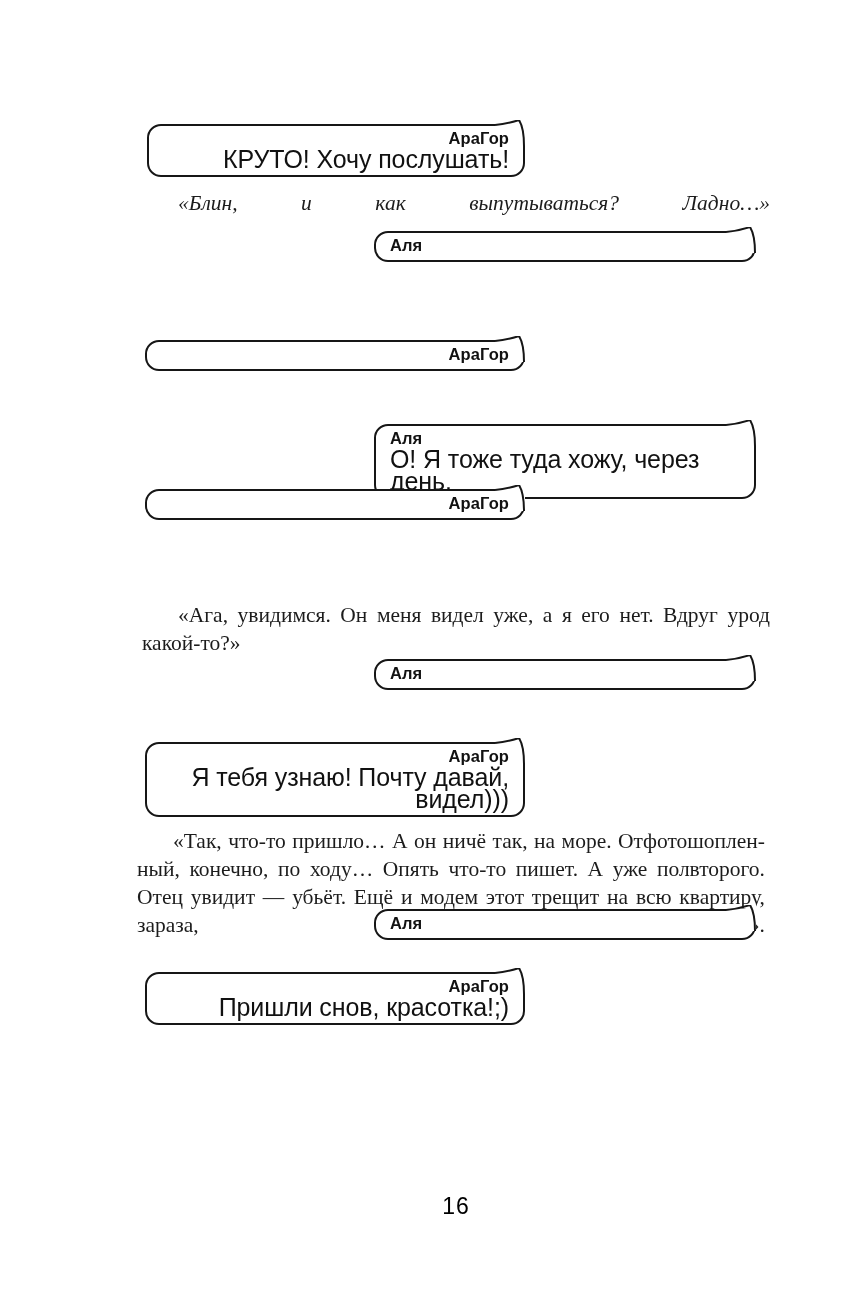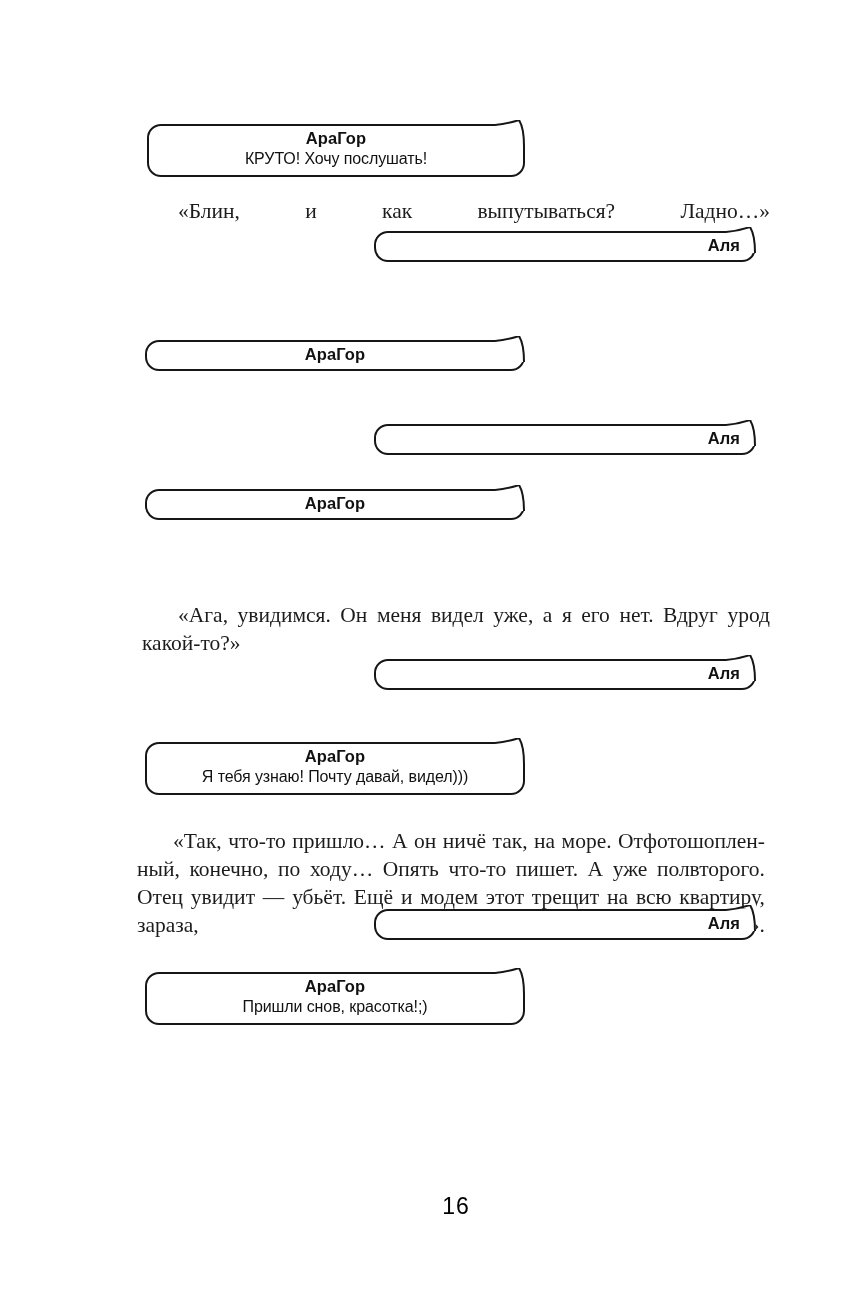--- a/index.html
+++ b/index.html
@@ -30,27 +30,27 @@
     width: 30px; height: 26px;
     pointer-events: none;
   }
   .bubble .author {
     font-size: 16.5px;
     line-height: 19px;
     font-weight: bold;
     letter-spacing: 0.1px;
   }
   .bubble .msg {
-    font-size: 16px;
+    font-size: 25px;
     line-height: 22px;
     letter-spacing: -0.1px;
     white-space: pre-line;
   }
-  .bubble.left  { text-align: center; }
-  .bubble.right { text-align: right; }
+  .bubble.left  { text-align: right; }
+  .bubble.right { }
 
   
   .narration {
     position: absolute;
     font-family: "Liberation Serif", serif;
     font-size: 21.5px;
     line-height: 28px;
     color: #1c1c1c;
     text-align: justify;
     text-indent: 36px;
@@ -86,41 +86,42 @@
 <div class="page">
 
   <div class="bubble left" style="left:147px; top:124px; width:378px;">
     <svg class="tail" viewBox="0 0 30 26">
         <use href="#tail-shape"></use>
       </svg>
     <div class="author">АраГор</div>
     <div class="msg">КРУТО! Хочу послушать!</div>
   </div>
 
-  <div class="narration" style="left:142px; top:197px; width:628px;">«Блин, и как выпутываться? Ладно…»</div>
+  <div class="narration" style="left:142px; top:189px; width:628px;font-style:italic;">«Блин, и как выпутываться? Ладно…»</div>
 
   <div class="bubble right" style="left:374px; top:231px; width:382px;">
     <svg class="tail" viewBox="0 0 30 26">
         <use href="#tail-shape"></use>
       </svg>
     <div class="author">Аля</div>
   </div>
 
   <div class="bubble left" style="left:145px; top:340px; width:380px;">
     <svg class="tail" viewBox="0 0 30 26">
         <use href="#tail-shape"></use>
       </svg>
     <div class="author">АраГор</div>
   </div>
 
   <div class="bubble right" style="left:374px; top:424px; width:382px;">
     <svg class="tail" viewBox="0 0 30 26">
         <use href="#tail-shape"></use>
       </svg>
     <div class="author">Аля</div>
+    <div class="msg">О! Я тоже туда хожу, через день.</div>
   </div>
 
   <div class="bubble left" style="left:145px; top:489px; width:380px;">
     <svg class="tail" viewBox="0 0 30 26">
         <use href="#tail-shape"></use>
       </svg>
     <div class="author">АраГор</div>
   </div>
 
   <div class="narration" style="left:142px; top:601px; width:628px;">«Ага, увидимся. Он меня видел уже, а&nbsp;я его нет. Вдруг урод какой-то?»</div>

